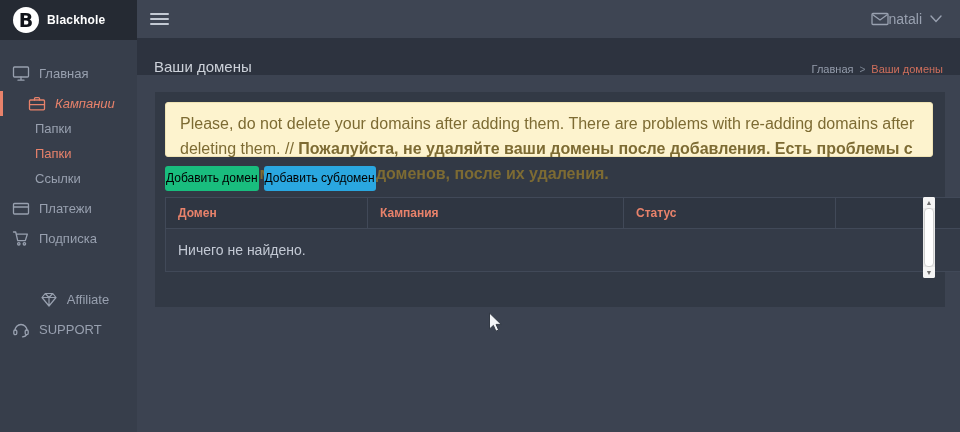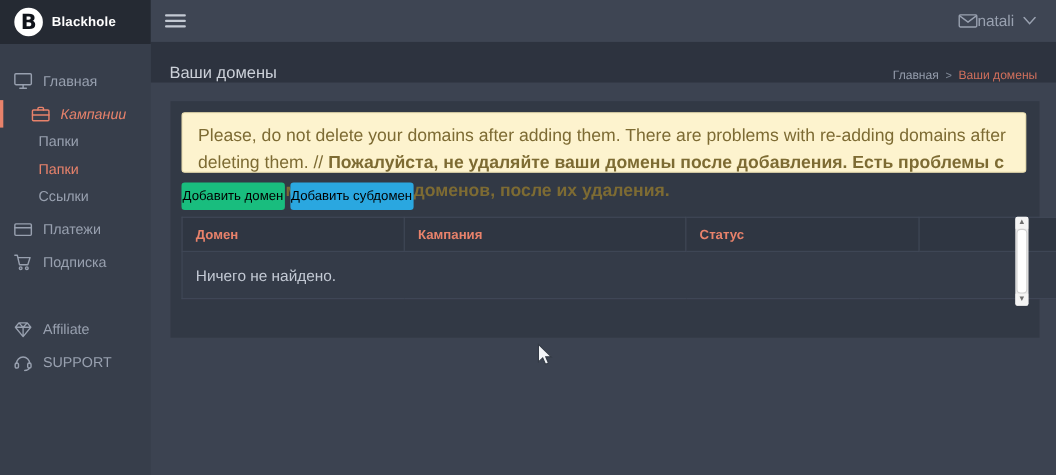--- a/index.html
+++ b/index.html
@@ -47,21 +47,21 @@
   .side-item{
     height:25px;display:flex;align-items:center;color:#98a0af;font-size:13px;
     padding-left:12px;cursor:pointer;box-sizing:border-box;
   }
   .side-item.main{margin-top:5px;}
   .side-item.sub{padding-left:35px;margin-top:0;}
   .side-item .icn{width:18px;height:17px;margin-right:9px;display:flex;align-items:center;flex:none;}
   .side-item .icn svg{width:100%;height:100%;}
   .side-item.active{color:var(--accent);}
   .side-item.parent-active{border-left:3px solid var(--accent);padding-left:25px;font-style:italic;}
-  .side-item.section-gap{margin-top:36px;}
+  .side-item.section-gap{margin-top:36px;justify-content:center;}
   
   .page-header{
     position:absolute;left:137px;top:38px;right:0;height:37px;background:#2d333f;
     display:flex;align-items:flex-end;padding:0 17px;box-sizing:border-box;
   }
   .page-title{color:#ccd1d9;font-size:15px;}
   .breadcrumb{margin-left:auto;font-size:11px;color:#959dac;display:flex;align-items:center;gap:6px;}
   .breadcrumb .crumb{cursor:pointer;}
   .breadcrumb .sep{color:#7e8795;font-size:10px;}
   .breadcrumb .current{color:var(--accent-dim);cursor:pointer;}

